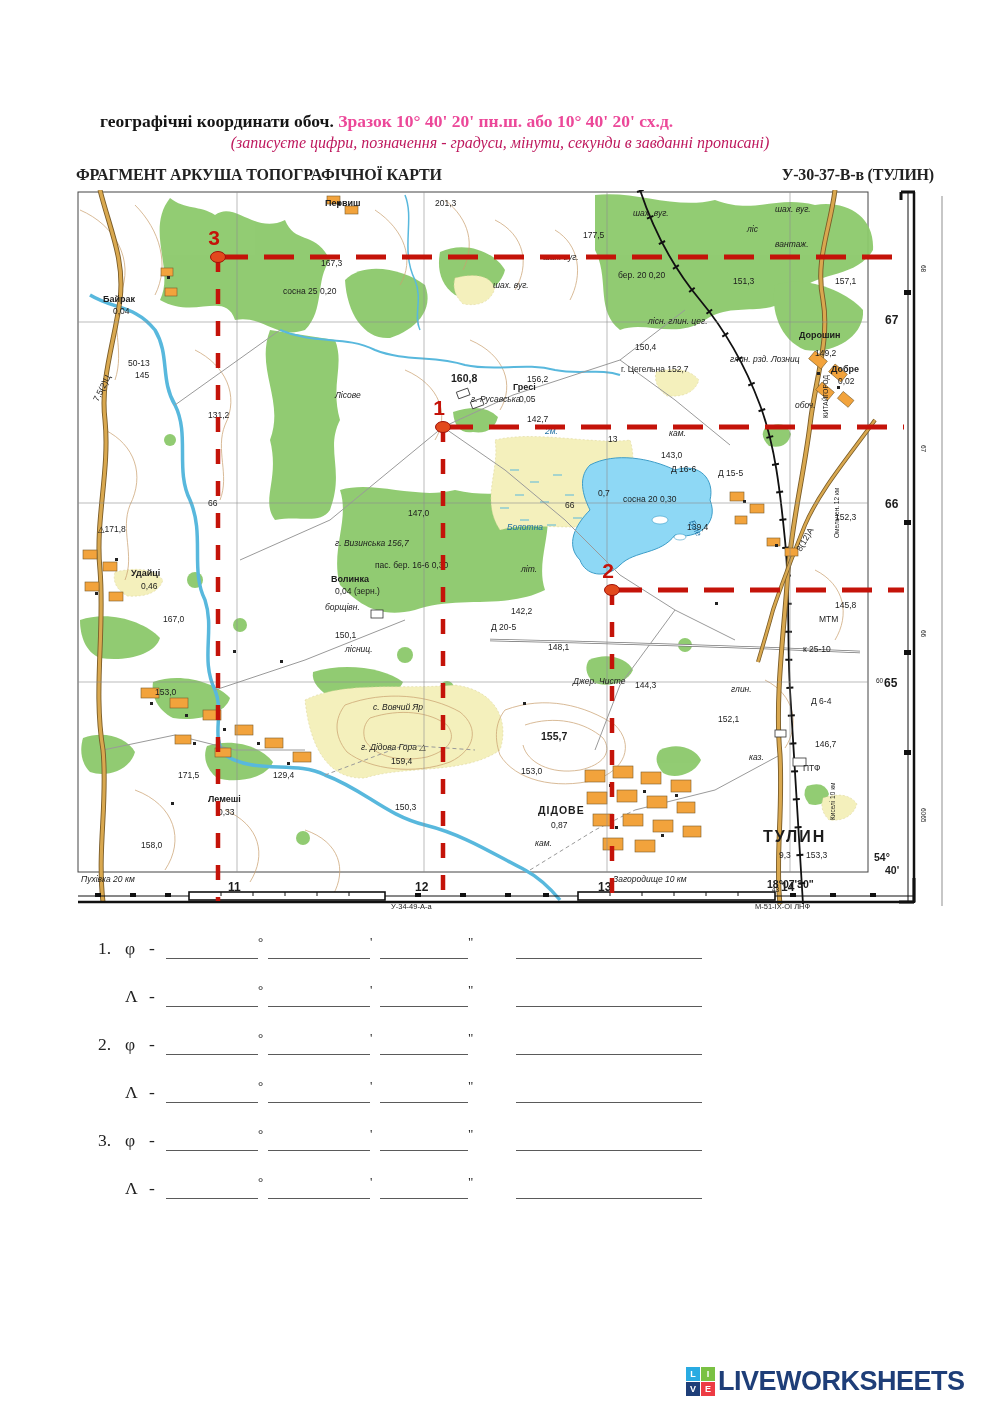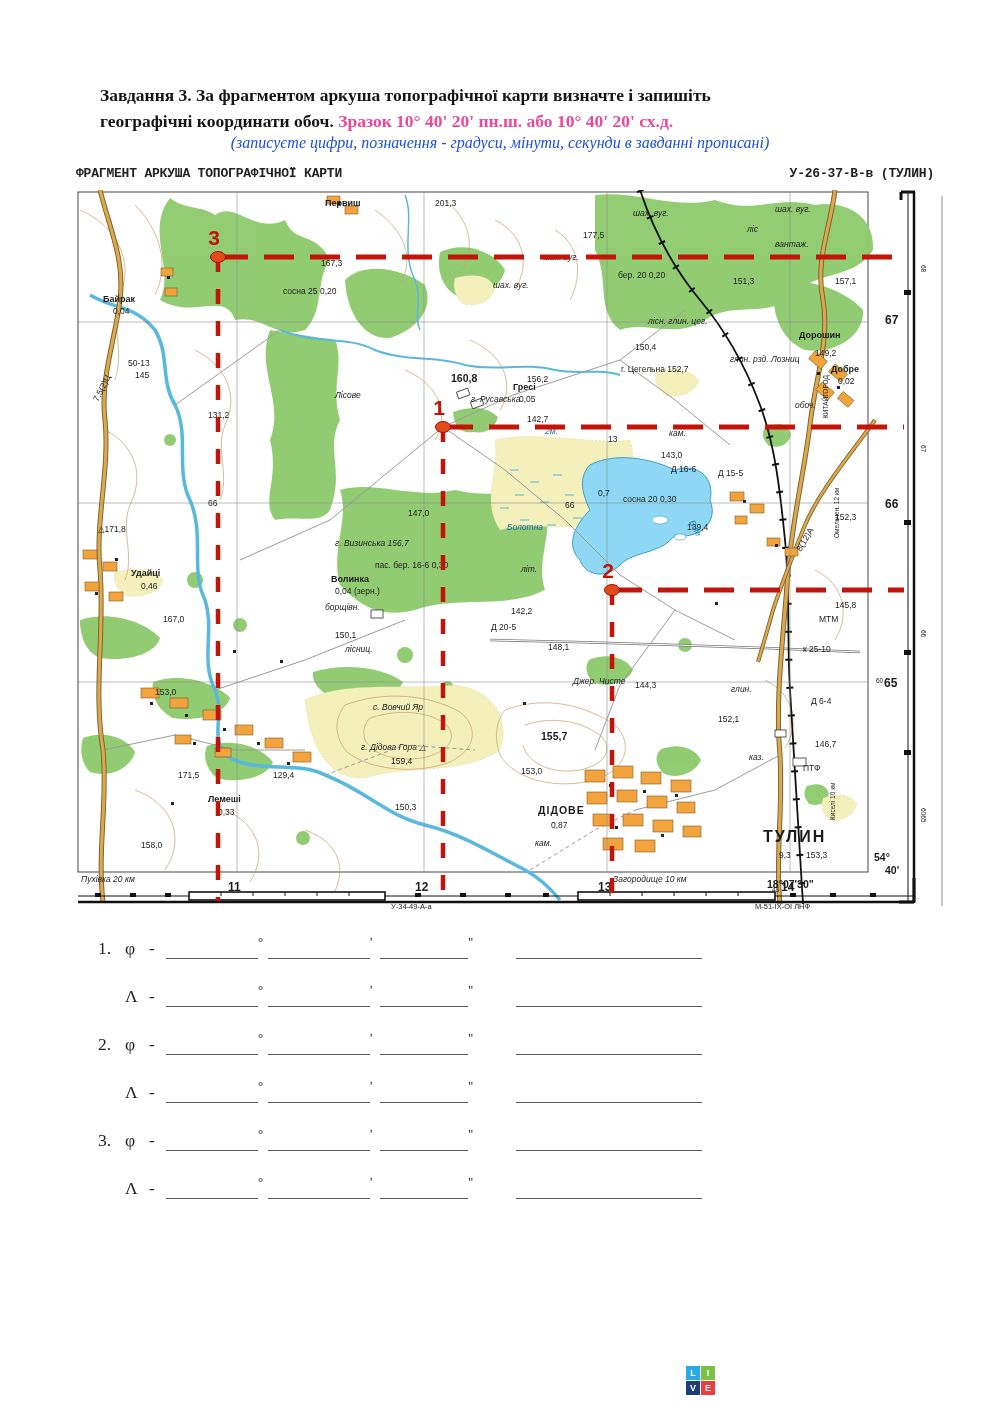--- a/index.html
+++ b/index.html
@@ -4,26 +4,26 @@
 <style>
   html,body{margin:0;padding:0;}
   body{position:relative;width:1000px;height:1414px;background:#ffffff;
        font-family:"Liberation Serif",serif;overflow:hidden;}
 
   
   .hdr{position:absolute;left:100px;top:82px;width:825px;font-size:17.5px;
        font-weight:bold;line-height:1.5;color:#151515;}
   .hdr .red{color:#ec4899;}
   .note{position:absolute;left:0;top:134px;width:1000px;text-align:center;
-        font-style:italic;color:#1d4ed8;font-size:16px;}
+        font-style:italic;color:#be185d;font-size:16px;}
 
   
   .map-title-row{position:absolute;left:76px;top:166px;width:858px;display:flex;
-        justify-content:space-between;font-family:Liberation Mono, monospace;
-        font-size:13px;font-weight:600;color:#222;letter-spacing:-.2px;}
+        justify-content:space-between;font-family:Liberation Serif, serif;
+        font-size:16px;font-weight:600;color:#222;letter-spacing:-.2px;}
   .map-wrap{position:absolute;left:75px;top:190px;width:860px;height:722px;}
   svg text{font-family:"Liberation Sans",sans-serif;fill:#1c1c1c;font-size:8.5px;}
   svg text.it{font-style:italic;}
   svg text.itb{font-style:italic;fill:#1d6fa3;}
   svg text.vil{font-weight:bold;font-size:9px;}
   svg text.md{font-size:12px;font-weight:bold;}
   svg text.md2{font-size:10.5px;font-weight:bold;}
   svg text.tiny{font-size:6.5px;}
   svg text.tiny2{font-size:7.5px;}
   svg text.town{font-size:10.5px;font-weight:bold;letter-spacing:1px;}
@@ -46,29 +46,29 @@
   .logo{position:absolute;left:686px;top:1366px;display:flex;align-items:center;gap:3px;}
   .tiles{display:grid;grid-template-columns:14px 14px;grid-auto-rows:14px;gap:1px;}
   .tile{color:#fff;font:700 9px "Liberation Sans",sans-serif;display:flex;
         align-items:center;justify-content:center;}
   .logo-text{font:800 27px "Liberation Sans",sans-serif;color:#1e3e78;letter-spacing:-.5px;}
 </style>
 </head>
 <body>
 
 <div class="hdr">
-  <span>Завдання 3. За фрагментом аркуша топографічної карти визначте і запишіть</span><br>
+  <br>
   <span>географічні координати обоч.</span>
   <span class="red">Зразок 10° 40' 20' пн.ш.  або 10° 40' 20' сх.д.</span>
 </div>
 <div class="note">(записуєте цифри, позначення - градуси, мінути, секунди в завданні прописані)</div>
 
 <div class="map-title-row">
   <span>ФРАГМЕНТ АРКУША ТОПОГРАФІЧНОЇ КАРТИ</span>
-  <span>У-26-37-В-в (ТУЛИН)</span>
+  <span>У-30-37-В-в (ТУЛИН)</span>
 </div>
 
 <div class="map-wrap">
 <svg id="map-svg" width="860" height="722" viewBox="0 0 860 722">
   <g>
 
     <rect x="3" y="2" width="790" height="680" fill="#fff" stroke="#444" stroke-width="1"></rect>
 
     <g fill="#8cc96b" stroke="none" opacity="0.95">
       <path d="M95,8 C70,40 100,80 85,110 C120,130 150,100 160,130 C190,125 200,150 230,140 C250,120 240,90 255,70 C240,40 220,55 210,30 C180,45 160,10 140,25 C125,15 110,20 95,8 Z"></path>
@@ -497,13 +497,14 @@
     </div>
   </div>
 
 <div class="logo">
   <div class="tiles" id="tiles">
       <div class="tile" style="background: rgb(41, 171, 226);">L</div>
       <div class="tile" style="background: rgb(122, 193, 67);">I</div>
       <div class="tile" style="background: rgb(30, 62, 120);">V</div>
       <div class="tile" style="background: rgb(237, 59, 67);">E</div>
     </div>
+  <div class="logo-text" style="color: rgb(30, 62, 120);">LIVEWORKSHEETS</div>
 </div>
 
 </body></html>

